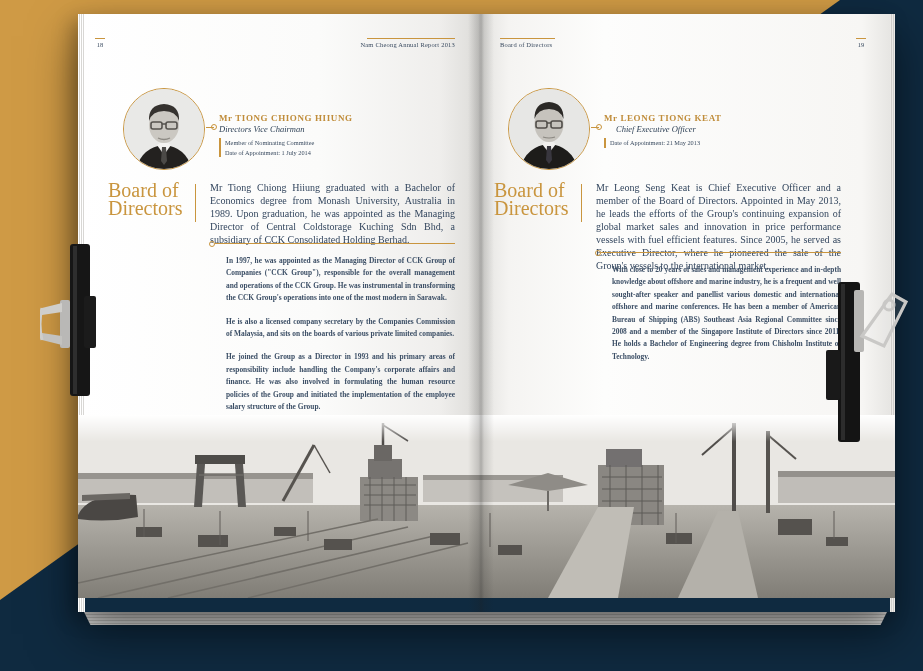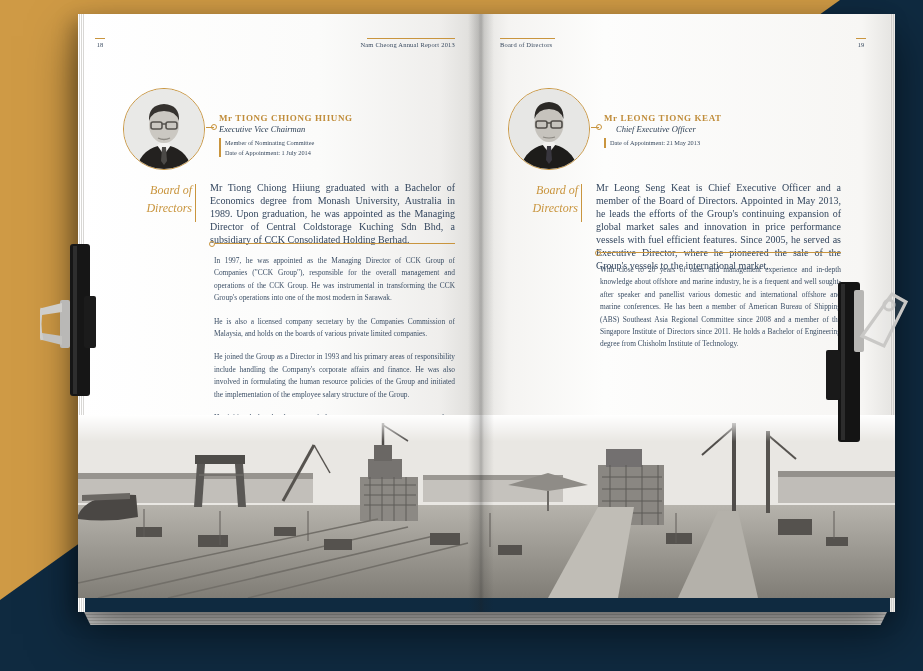--- a/index.html
+++ b/index.html
@@ -34,32 +34,32 @@
      border:1.5px solid #c9953e;overflow:hidden;background:#e9e9e7;}
   .connector{position:absolute;height:1px;background:#c9953e;}
   .connector-dot{position:absolute;width:4px;height:4px;border:1px solid #c9953e;
      border-radius:50%;background:transparent;}
   .p-name{position:absolute;font-size:9px;font-weight:bold;color:#c08d3b;
      letter-spacing:.6px;white-space:nowrap;}
   .p-title{position:absolute;font-size:8.5px;font-style:italic;color:#2f4257;white-space:nowrap;}
   .p-details{position:absolute;border-left:2px solid #c9953e;padding-left:4px;
      font-size:6.3px;color:#3a4b60;line-height:9.5px;white-space:nowrap;}
   
-  .section-label{position:absolute;width:84px;text-align:right;font-style:italic;
-     color:#c9953e;font-size:12px;line-height:17.5px;}
+  .section-label{position:absolute;width:84px;text-align:left;
+     color:#c9953e;font-size:20px;line-height:17.5px;}
   .section-rule{position:absolute;width:1px;background:#c9953e;}
   
   .intro{position:absolute;width:245px;font-size:10px;color:#33465e;
      line-height:13px;text-align:justify;}
   .divider{position:absolute;height:1px;background:#c9953e;}
   .divider-dot{position:absolute;width:4px;height:4px;border:1px solid #c9953e;
      border-radius:50%;}
   .bodycopy{position:absolute;width:245px;}
-  .bodycopy p{margin:0 0 11px 4px;font-size:7.4px;line-height:12.4px;color:#3c4f66;
-     text-align:justify;}
+  .bodycopy p{margin:0 0 11px 16px;font-size:7.4px;line-height:12.4px;color:#3c4f66;
+     text-align:justify;font-weight:bold;}
   
   .photo{position:absolute;left:0;top:401px;width:817px;height:183px;z-index:3;}
   .photo svg{display:block;width:100%;height:100%;}
   
   .clip{position:absolute;z-index:9;}
 </style>
 </head>
 <body>
 
 <div class="scene">
@@ -90,40 +90,40 @@
           <rect x="27" y="33" width="11" height="7" rx="2" fill="none" stroke="#55524e" stroke-width="1.6"></rect>
           <rect x="42" y="33" width="11" height="7" rx="2" fill="none" stroke="#55524e" stroke-width="1.6"></rect>
           <line x1="38" y1="35" x2="42" y2="35" stroke="#55524e" stroke-width="1.4"></line>
           <path d="M34 49 Q40 52 46 49" fill="none" stroke="#8d8a84" stroke-width="1.3"></path>
         </svg>
       </div>
       <div class="connector" style="left:128px;top:113px;width:8px;"></div>
       <div class="connector-dot" style="left:133px;top:110px;"></div>
 
       <div class="p-name" style="left:141px;top:99px;">Mr TIONG CHIONG HIIUNG</div>
-      <div class="p-title" style="left:141px;top:110px;">Executive Vice Chairman</div>
+      <div class="p-title" style="left:141px;top:110px;">Directors Vice Chairman</div>
       <div class="p-details" style="left:141px;top:124px;">
         <div>Member of Nominating Committee</div>
         <div>Date of Appointment: 1 July 2014</div>
       </div>
 
       <div class="section-label" style="left:30px;top:168px;">
         <div>Board of</div>
         <div>Directors</div>
       </div>
       <div class="section-rule" style="left:117px;top:170px;height:38px;"></div>
 
       <div class="intro" style="left:132px;top:167px;">Mr Tiong Chiong Hiiung graduated with a Bachelor of Economics degree from Monash University, Australia in 1989. Upon graduation, he was appointed as the Managing Director of Central Coldstorage Kuching Sdn Bhd, a subsidiary of CCK Consolidated Holding Berhad.</div>
 
       <div class="divider-dot" style="left:131px;top:227px;"></div>
       <div class="divider" style="left:137px;top:229px;width:240px;"></div>
 
       <div class="bodycopy" style="left:132px;top:241px;">
         <p>In 1997, he was appointed as the Managing Director of CCK Group of Companies ("CCK Group"), responsible for the overall management and operations of the CCK Group. He was instrumental in transforming the CCK Group's operations into one of the most modern in Sarawak.</p>
-        <p>He is also a licensed company secretary by the Companies Commission of Malaysia, and holds on the boards of various private limited companies.</p>
+        <p>He is also a licensed company secretary by the Companies Commission of Malaysia, and sits on the boards of various private limited companies.</p>
         <p>He joined the Group as a Director in 1993 and his primary areas of responsibility include handling the Company's corporate affairs and finance. He was also involved in formulating the human resource policies of the Group and initiated the implementation of the employee salary structure of the Group.</p>
         <p>He initiated the development of the corporate management system where policies, procedures and detailed processes of different functions are documented and monitored for better management.</p>
       </div>
       <div class="edge-stack-left"></div>
     </div>
 
     <div class="page page-right">
       <span class="runhead" style="left:20px;top:24px;">
         <span class="goldline" style="width:55px;"></span>
         <span>Board of Directors</span>

